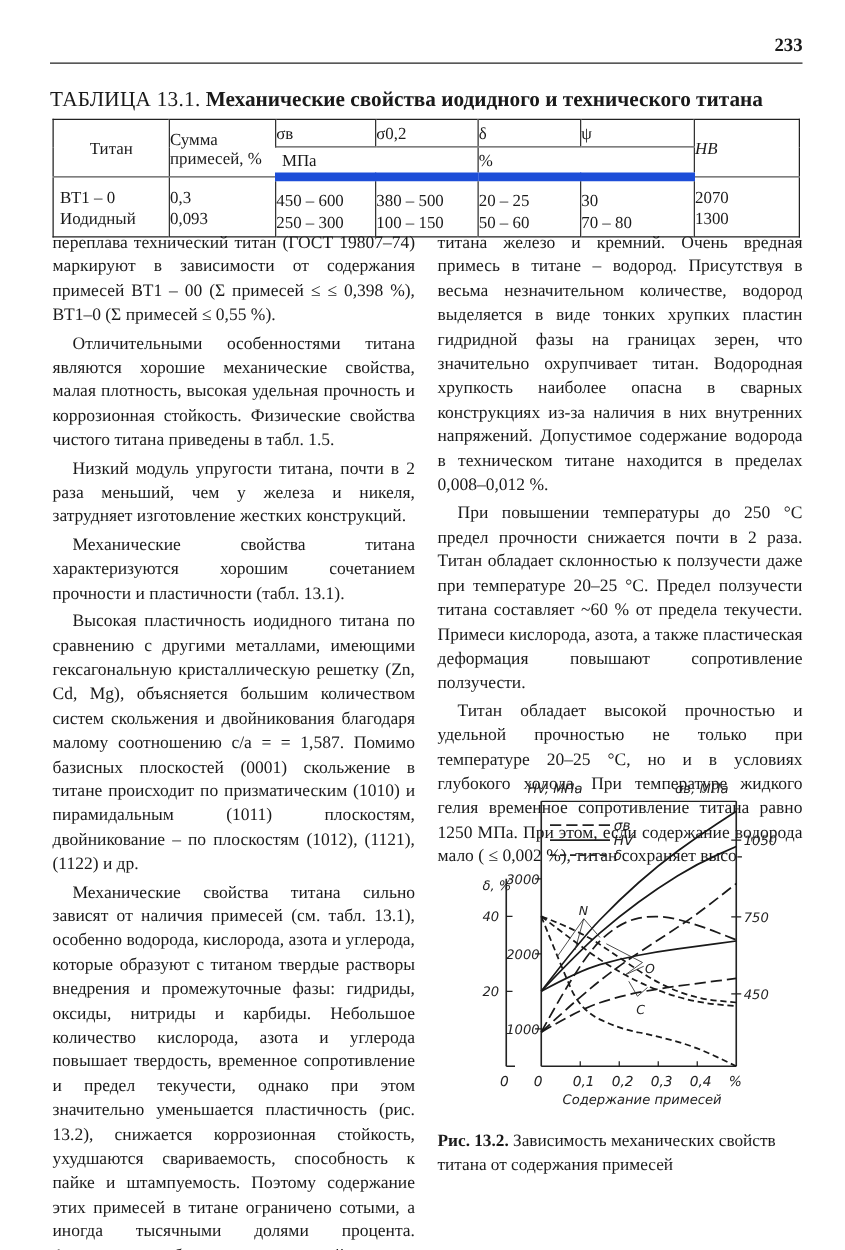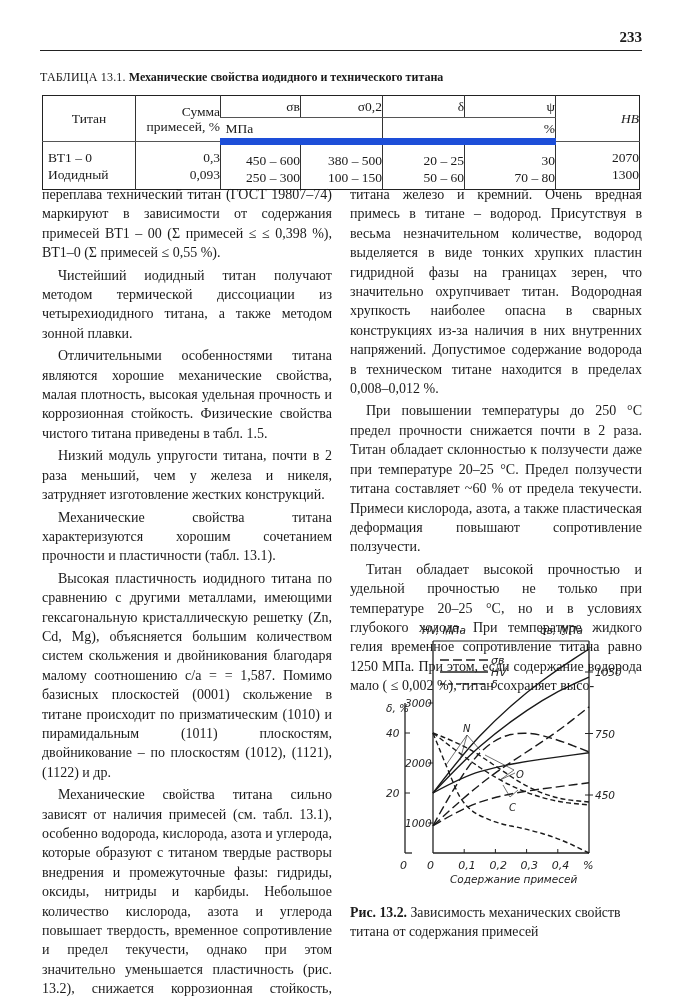--- a/index.html
+++ b/index.html
@@ -2,25 +2,25 @@
 <html><head>
 <meta charset="utf-8">
 <style>
   html, body { margin:0; padding:0; background:#ffffff; }
   body { width:676px; height:1000px; position:relative; overflow:hidden;
          font-family:"Liberation Serif","DejaVu Serif",serif; color:#1a1a1a; }
   .abs { position:absolute; }
   .running-head { left:40px; top:28px; width:602px; height:22px; border-bottom:1.5px solid #222; }
   .running-head .rh-title { position:absolute; right:30px; top:2px; font-style:italic; font-size:14.5px; }
   .running-head .rh-page { position:absolute; right:0; top:1px; font-weight:bold; font-size:15px; }
-  .table-caption { left:40px; top:70px; font-size:12px; white-space:nowrap; }
+  .table-caption { left:40px; top:70px; font-size:17px; white-space:nowrap; }
   .table-caption .cap-num { letter-spacing:0.2px; }
   .table-caption .cap-title { font-weight:bold; }
   table.props { position:absolute; left:42px; top:95px; width:598px; border-collapse:collapse; font-size:13.5px; }
-  table.props td { border-left:1px solid #333; text-align:right; padding:0; line-height:17px; }
+  table.props td { border-left:1px solid #333; text-align:left; padding:0; line-height:17px; }
   table.props td:first-child { border-left:none; text-align:left; padding-left:5px; }
   table.props tr.h1 td { height:21px; border-bottom:1px solid #555; }
   table.props tr.h2 td { height:20px; border-bottom:7px solid #1d4ed8; }
   table.props tr.body td { padding-top:7px; padding-bottom:3px; vertical-align:top; }
   table.props { border-top:1.5px solid #222; border-bottom:1.5px solid #222; border-left:1.5px solid #222; border-right:1.5px solid #222; }
   table.props td.hcell { vertical-align:middle; }
   table.props td.hb { font-style:italic; font-weight:normal; }
   .col { position:absolute; font-size:14px; line-height:19.4px; text-align:justify; }
   .col p { margin:0; }
   .col p.ind { text-indent:16px; margin-top:3px; }
@@ -89,21 +89,20 @@
     <td>
       <div>2070</div>
       <div>1300</div>
     </td>
   </tr>
 </tbody>
   </table>
 
 <div class="col col-left">
   <p>переплава технический титан (ГОСТ 19807–74) маркируют в зависимости от содержания примесей ВТ1 – 00 (Σ примесей ≤ ≤ 0,398 %), ВТ1–0 (Σ примесей ≤ 0,55 %).</p>
-  <p class="ind">Чистейший иодидный титан получают методом термической диссоциации из четырехиодидного титана, а также методом зонной плавки.</p>
   <p class="ind">Отличительными особенностями титана являются хорошие механические свойства, малая плотность, высокая удельная прочность и коррозионная стойкость. Физические свойства чистого титана приведены в табл. 1.5.</p>
   <p class="ind">Низкий модуль упругости титана, почти в 2 раза меньший, чем у железа и никеля, затрудняет изготовление жестких конструкций.</p>
   <p class="ind">Механические свойства титана характеризуются хорошим сочетанием прочности и пластичности (табл. 13.1).</p>
   <p class="ind">Высокая пластичность иодидного титана по сравнению с другими металлами, имеющими гексагональную кристаллическую решетку (Zn, Cd, Mg), объясняется большим количеством систем скольжения и двойникования благодаря малому соотношению c/a = = 1,587. Помимо базисных плоскостей (0001) скольжение в титане происходит по призматическим (1010) и пирамидальным (1011) плоскостям, двойникование – по плоскостям (1012), (1121), (1122) и др.</p>
   <p class="ind">Механические свойства титана сильно зависят от наличия примесей (см. табл. 13.1), особенно водорода, кислорода, азота и углерода, которые образуют с титаном твердые растворы внедрения и промежуточные фазы: гидриды, оксиды, нитриды и карбиды. Небольшое количество кислорода, азота и углерода повышает твердость, временное сопротивление и предел текучести, однако при этом значительно уменьшается пластичность (рис. 13.2), снижается коррозионная стойкость, ухудшаются свариваемость, способность к пайке и штампуемость. Поэтому содержание этих примесей в титане ограничено сотыми, а иногда тысячными долями процента. Аналогичным образом, но в меньшей степени, оказывают влияние на свойства</p>
 </div>
 
 <div class="col col-right">
   <p>титана железо и кремний. Очень вредная примесь в титане – водород. Присутствуя в весьма незначительном количестве, водород выделяется в виде тонких хрупких пластин гидридной фазы на границах зерен, что значительно охрупчивает титан. Водородная хрупкость наиболее опасна в сварных конструкциях из-за наличия в них внутренних напряжений. Допустимое содержание водорода в техническом титане находится в пределах 0,008–0,012 %.</p>
   <p class="ind">При повышении температуры до 250 °C предел прочности снижается почти в 2 раза. Титан обладает склонностью к ползучести даже при температуре 20–25 °C. Предел ползучести титана составляет ~60 % от предела текучести. Примеси кислорода, азота, а также пластическая деформация повышают сопротивление ползучести.</p>

